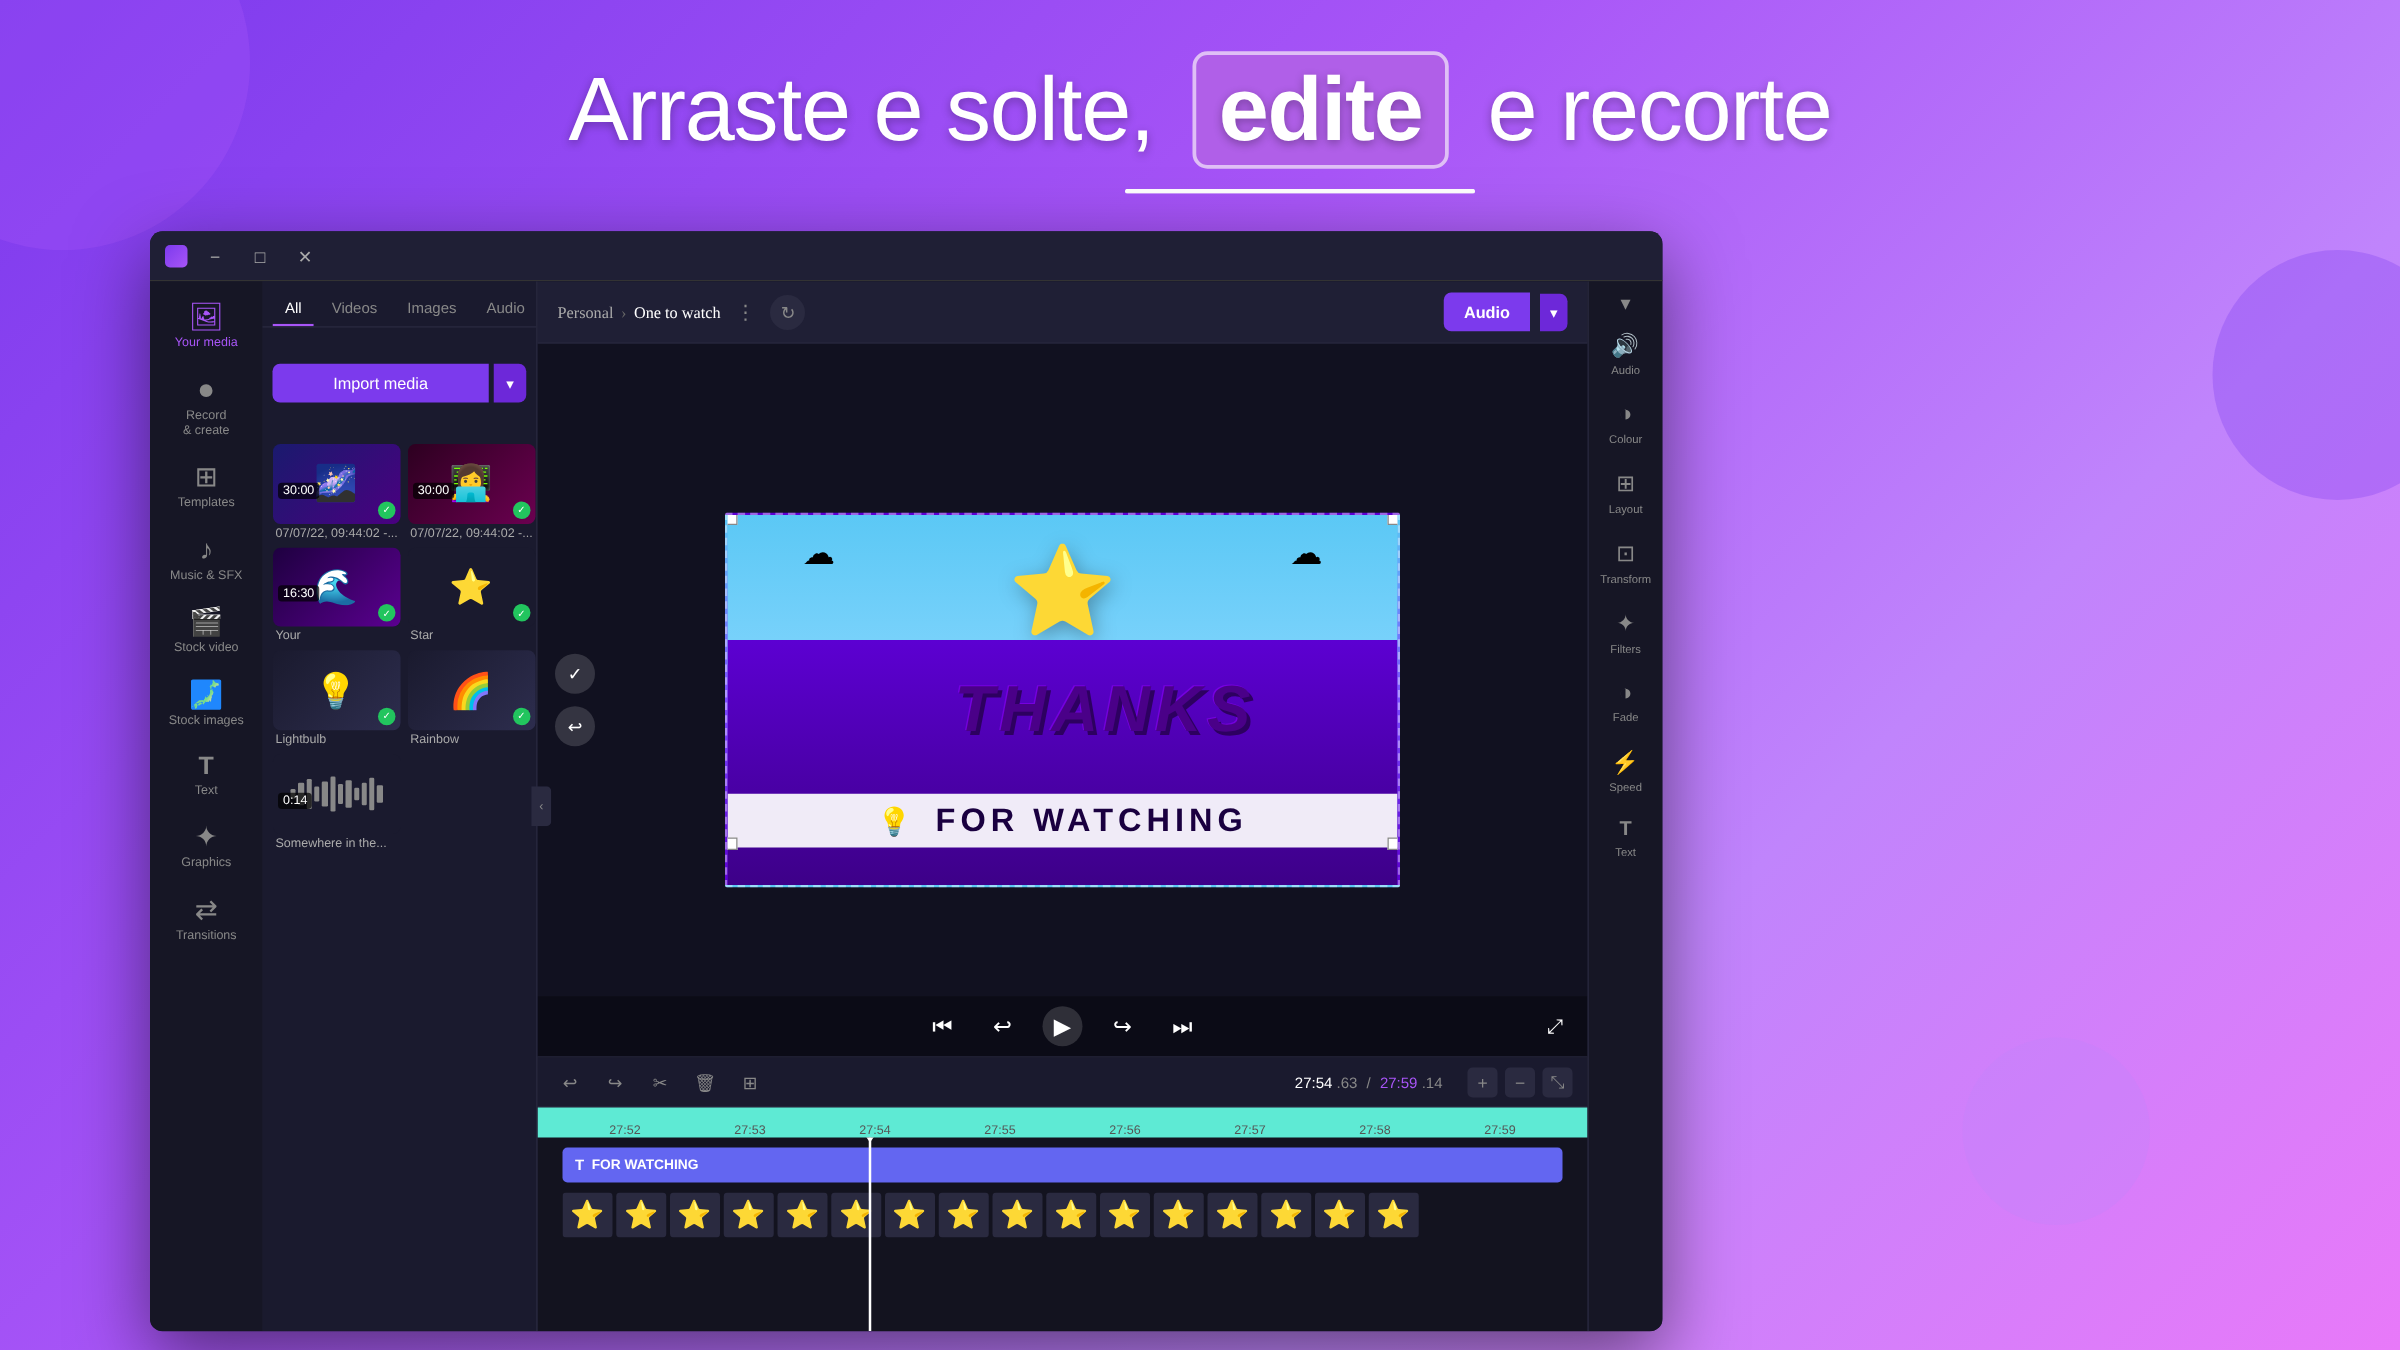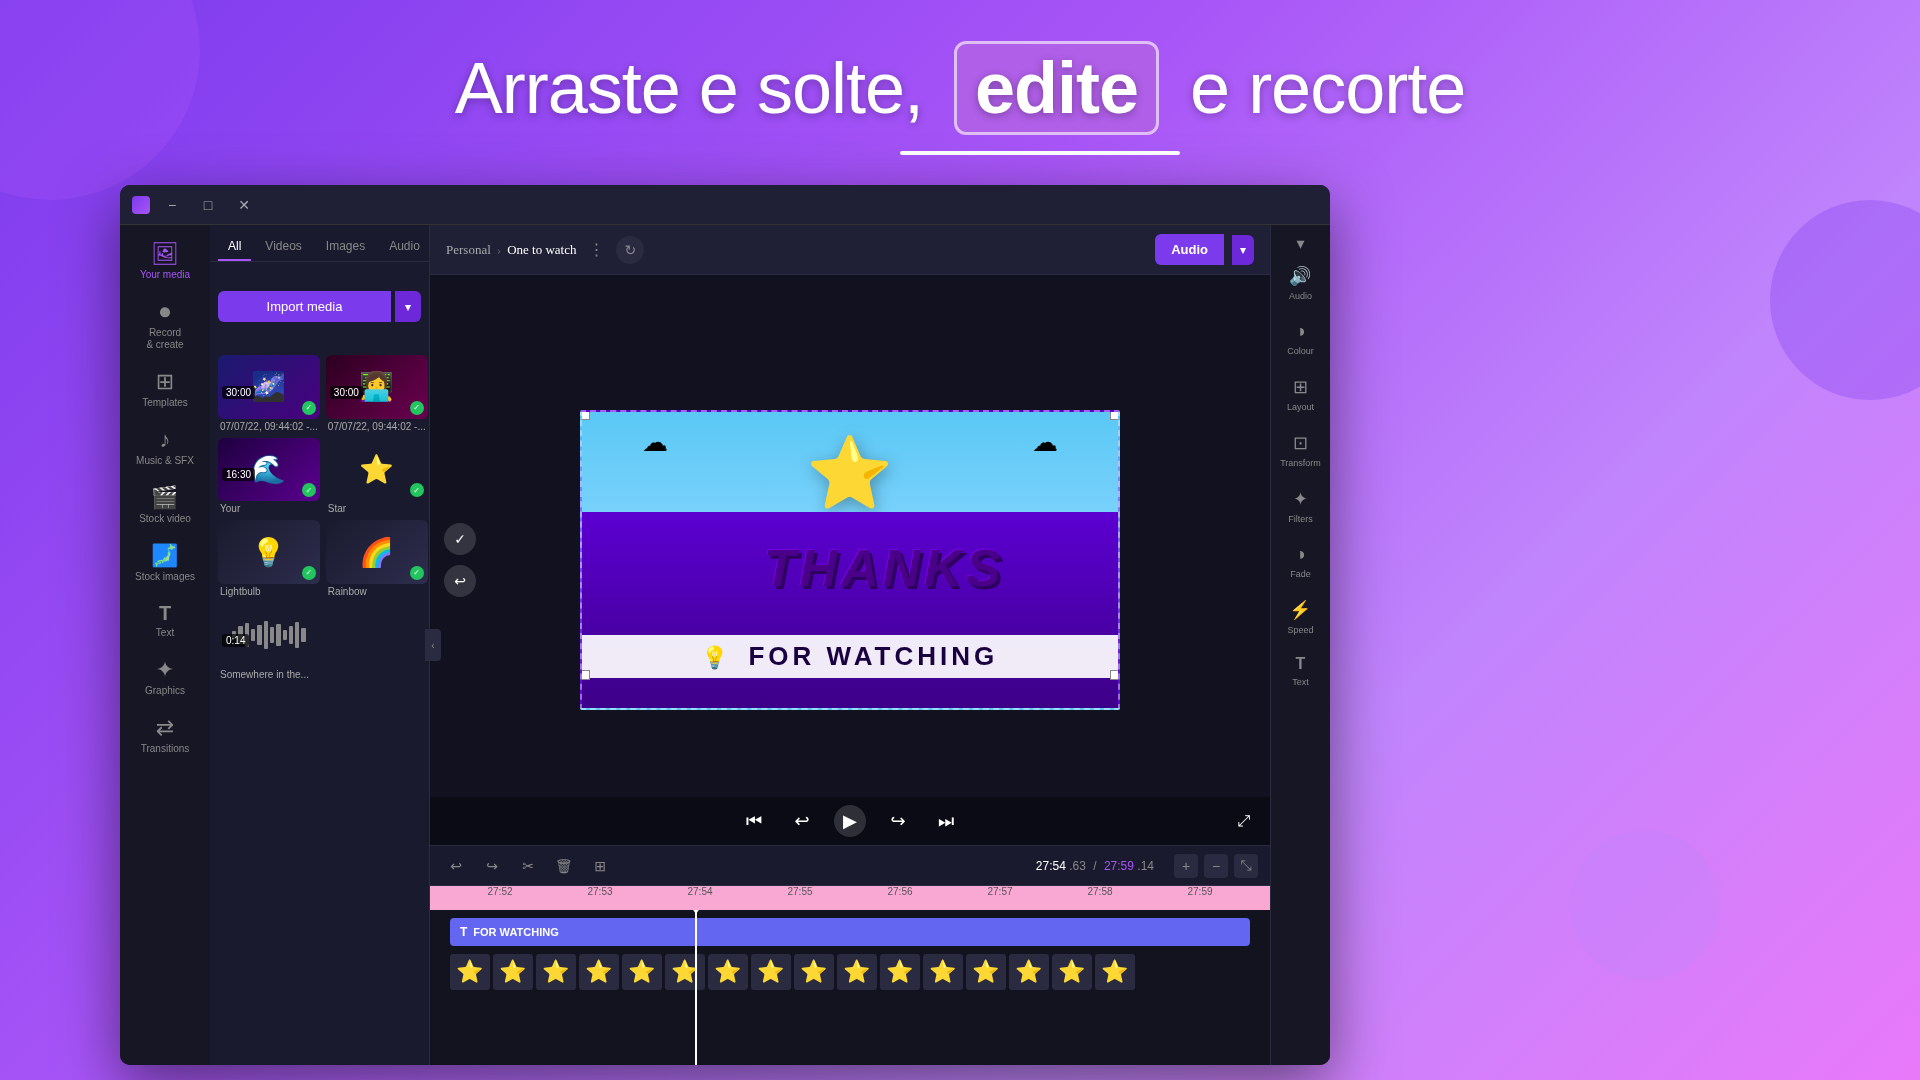--- a/index.html
+++ b/index.html
@@ -476,23 +476,23 @@
       justify-content: center;
       background: #2a2a40;
       border-radius: 4px;
       color: #888;
       cursor: pointer;
       font-size: 14px;
     }
 
     .timeline-ruler {
       height: 24px;
-      background: #f9a8d4;
-      display: flex;
-      align-items: flex-start;
+      background: #5eead4;
+      display: flex;
+      align-items: flex-end;
       padding: 0 20px;
       gap: 0;
       flex-shrink: 0;
       position: relative;
       overflow: hidden;
     }
     .ruler-mark {
       flex: 1;
       font-size: 10px;
       color: #555;

